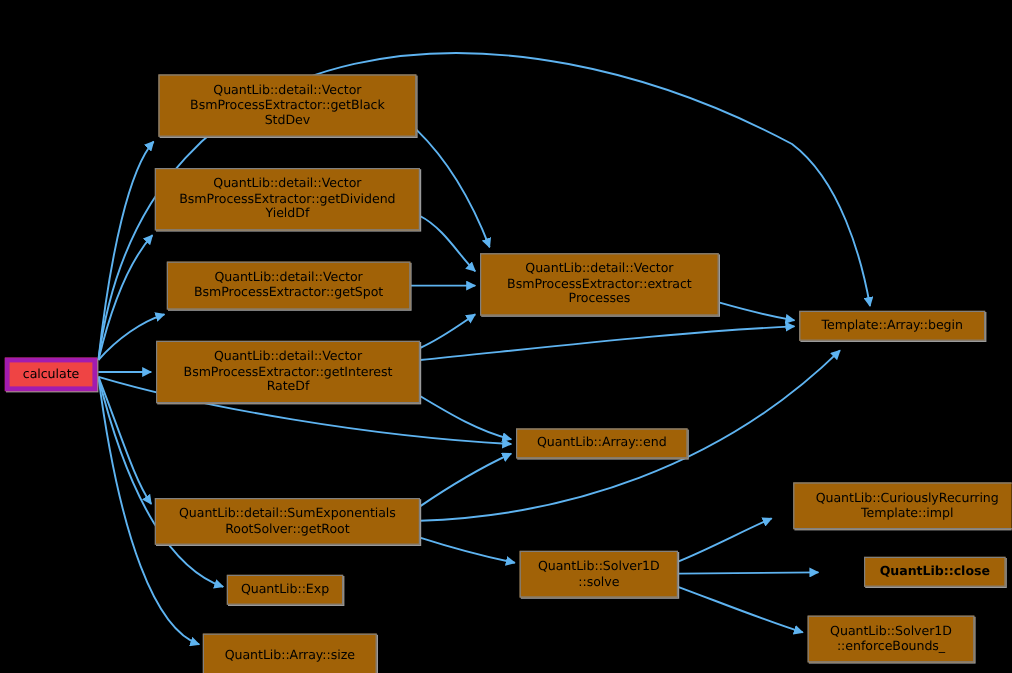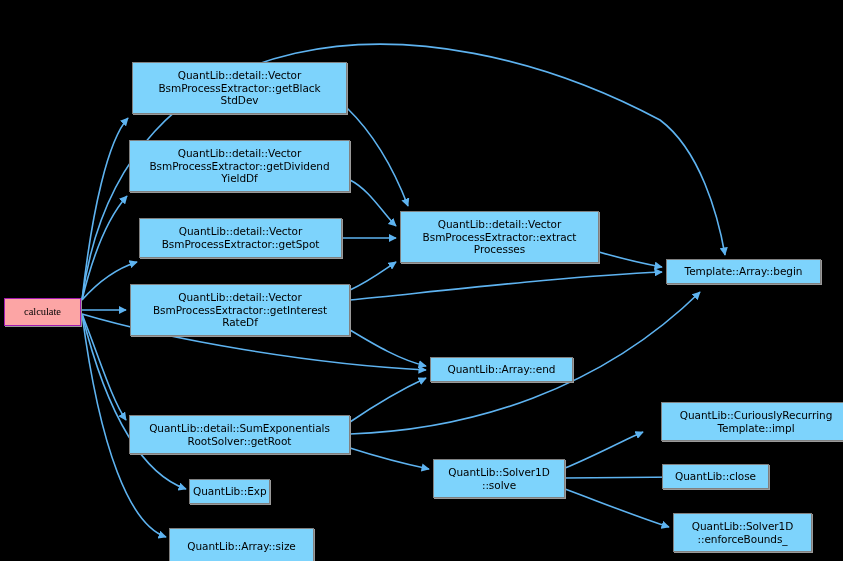--- a/index.html
+++ b/index.html
@@ -8,38 +8,37 @@
     background:#000000;
     font-family:"DejaVu Sans","Liberation Sans",sans-serif;
     overflow:hidden;
     position:relative;
   }
   #graph{position:absolute;left:0;top:0;width:843px;height:561px;}
   .edges{position:absolute;left:0;top:0;width:843px;height:561px;}
   .node{
     position:absolute;
     box-sizing:border-box;
-    background:#7dd3fc;
+    background:#a16207;
     border:1px solid #808080;
     box-shadow:1px 1px 0 0 #9a9a9a;
     color:#000000;
     font-size:10.5px;
     line-height:12.6px;
     text-align:center;
     display:flex;
     align-items:center;
     justify-content:center;
     padding:1px 3px;
     white-space:pre-line;
     letter-spacing:-0.05px;
   }
   .node.root{
-    background:#fca5a5;
-    border:1px solid #a21caf;
-    font-family:Liberation Serif, serif;
+    background:#ef4444;
+    border:4px solid #a21caf;
   }
   .node-label{display:block;width:100%;}
 </style>
 </head>
 <body>
 
 <div id="graph">
 
   <svg class="edges" width="843" height="561" viewBox="0 0 843 561">
     <defs>
@@ -90,19 +89,19 @@
 BsmProcessExtractor::extract
 Processes</span></div>
       <div class="node" style="left: 666px; top: 259px; width: 155px; height: 25px;"><span class="node-label">Template::Array::begin</span></div>
       <div class="node" style="left: 430px; top: 357px; width: 143px; height: 25px;"><span class="node-label">QuantLib::Array::end</span></div>
       <div class="node" style="left: 129px; top: 415px; width: 221px; height: 39px;"><span class="node-label">QuantLib::detail::SumExponentials
 RootSolver::getRoot</span></div>
       <div class="node" style="left: 661px; top: 402px; width: 190px; height: 39px;"><span class="node-label">QuantLib::CuriouslyRecurring
 Template::impl</span></div>
       <div class="node" style="left: 433px; top: 459px; width: 132px; height: 39px;"><span class="node-label">QuantLib::Solver1D
 ::solve</span></div>
-      <div class="node" style="left: 662px; top: 464px; width: 107px; height: 25px;"><span class="node-label">QuantLib::close</span></div>
-      <div class="node" style="left: 189px; top: 479px; width: 81px; height: 25px;"><span class="node-label">QuantLib::Exp</span></div>
+      <div class="node" style="left: 720px; top: 464px; width: 118px; height: 25px; font-weight: bold;"><span class="node-label">QuantLib::close</span></div>
+      <div class="node" style="left: 189px; top: 479px; width: 97px; height: 25px;"><span class="node-label">QuantLib::Exp</span></div>
       <div class="node" style="left: 673px; top: 513px; width: 139px; height: 39px;"><span class="node-label">QuantLib::Solver1D
 ::enforceBounds_</span></div>
       <div class="node" style="left: 169px; top: 528px; width: 145px; height: 37px;"><span class="node-label">QuantLib::Array::size</span></div>
     </div>
 </div>
 
 </body></html>

